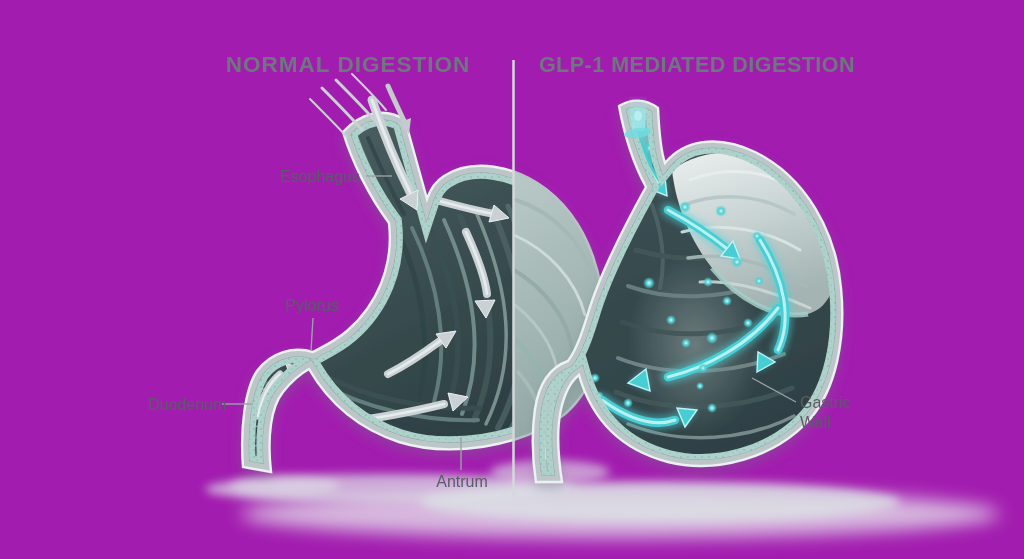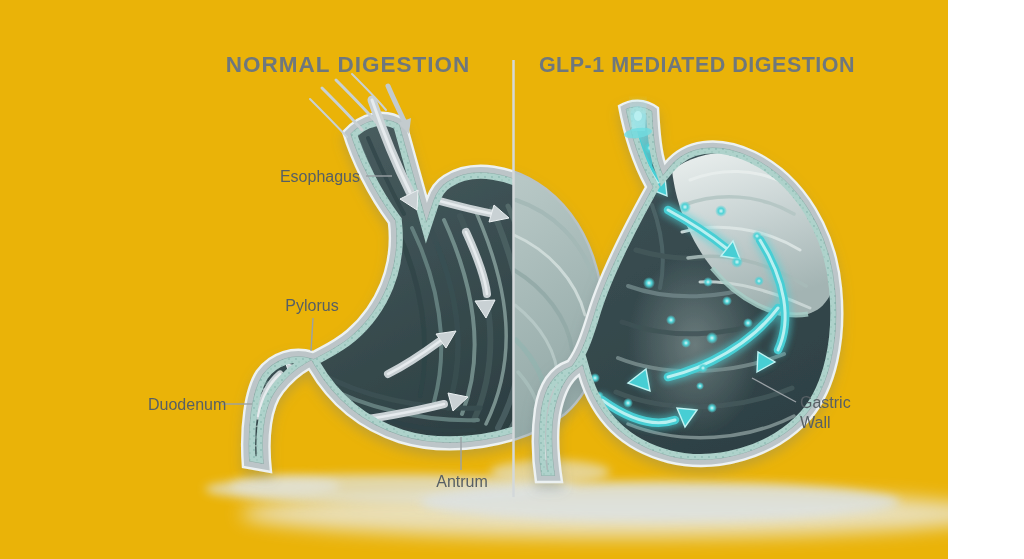--- a/index.html
+++ b/index.html
@@ -1,16 +1,16 @@
 <!DOCTYPE html>
 <html><head>
 <meta charset="utf-8">
 <style>
   html,body{margin:0;padding:0;background:#ffffff;}
-  .page{position:relative;width:948px;height:559px;background:#eab308;overflow:hidden;
+  .page{position:relative;width:1024px;height:559px;background:#a21caf;overflow:hidden;
         font-family:"Liberation Sans",sans-serif;text-align:center;}
   svg{position:absolute;left:0;top:0;}
   .title{font-weight:bold;fill:#6e777d;}
   .lbl{fill:#575f64;font-size:16px;}
 </style>
 </head>
 <body>
 
 <div class="page">
 <svg width="1024" height="559" viewBox="0 0 1024 559">

